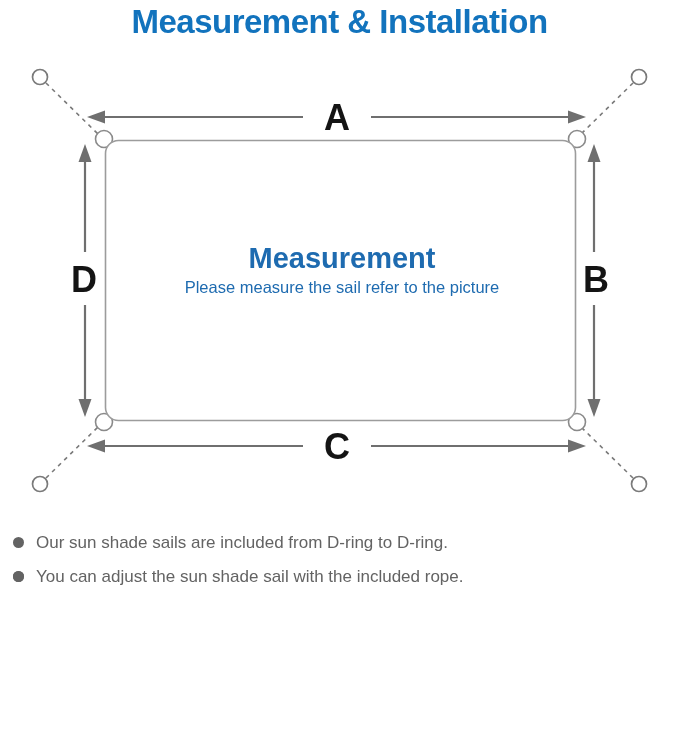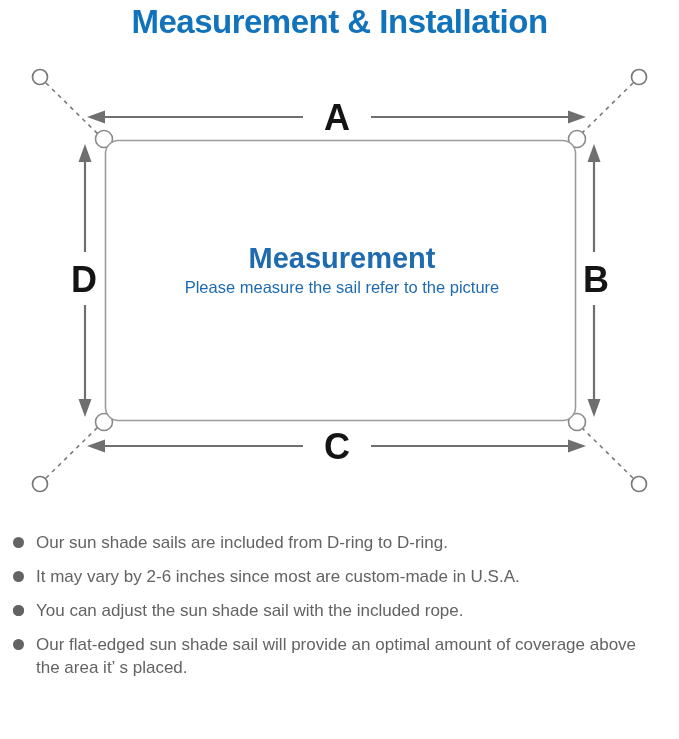--- a/index.html
+++ b/index.html
@@ -101,26 +101,18 @@
   <text class="center-sub" x="342" y="293" text-anchor="middle">Please measure the sail refer to the picture</text>
 </svg>
 
 <ul class="notes">
   <li>
     <span class="dot"></span>
     <span>Our sun shade sails are included from D-ring to D-ring.</span>
   </li>
   <li>
     <span class="dot"></span>
-    <span>It may vary by 2-6 inches since most are custom-made in U.S.A.</span>
-  </li>
-  <li>
-    <span class="dot"></span>
   </li>
   <li>
     <span class="dot"></span>
     <span>You can adjust the sun shade sail with the included rope.</span>
   </li>
-  <li>
-    <span class="dot"></span>
-    <span>Our flat-edged sun shade sail will provide an optimal amount of coverage above the area it’ s placed.</span>
-  </li>
 </ul>
 
 </body></html>

